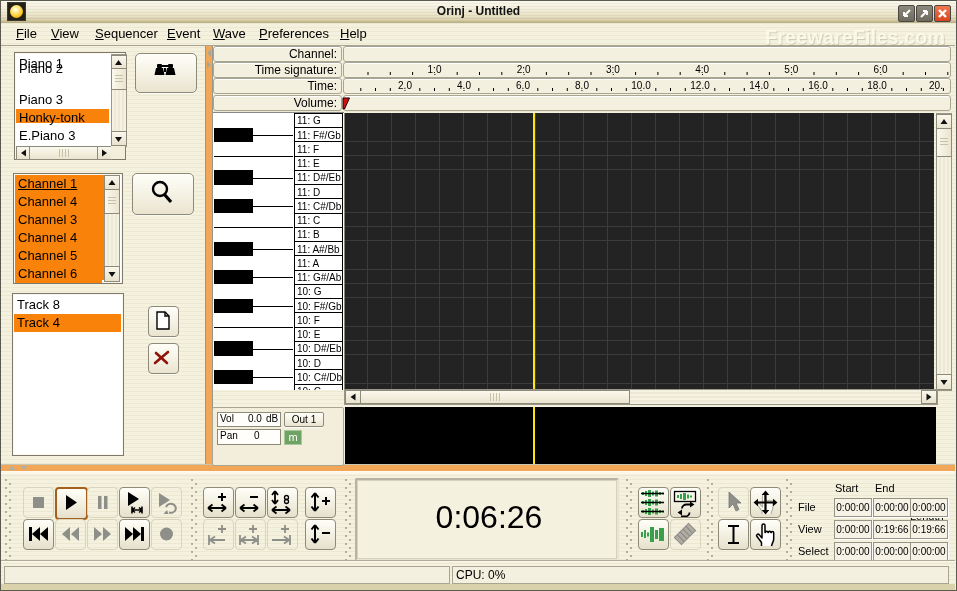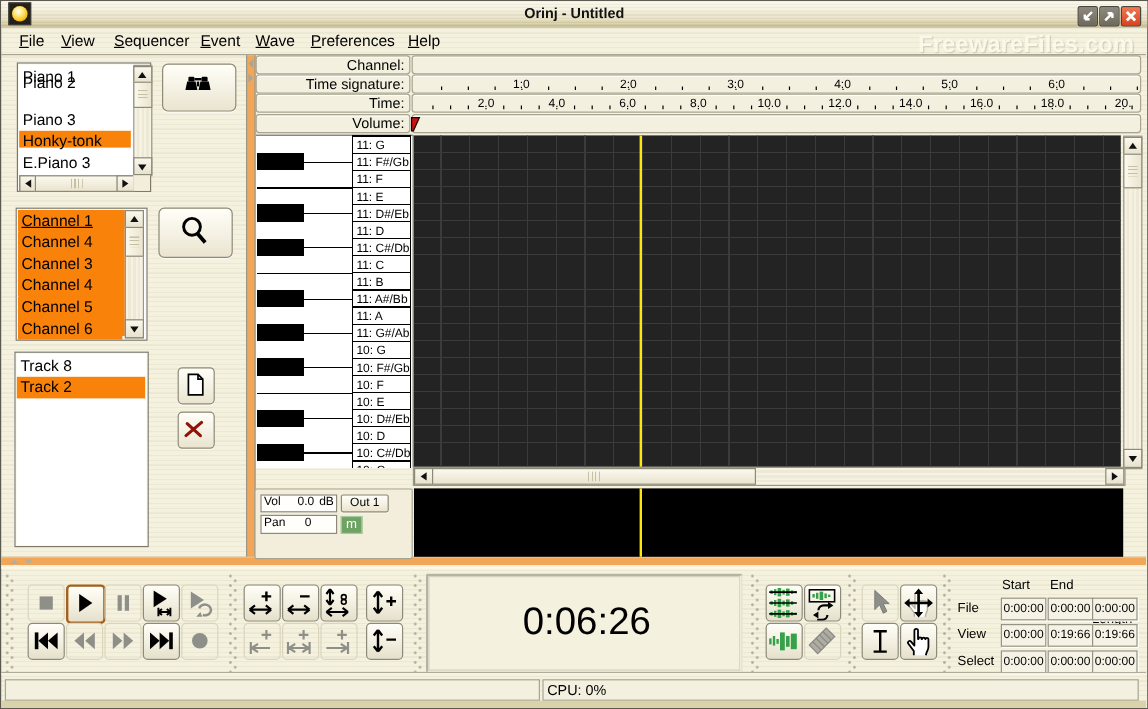--- a/index.html
+++ b/index.html
@@ -169,21 +169,21 @@
 
   <div class="btn" style="left:132px;top:173px;width:60px;height:40px;">
     <svg width="58" height="38" viewBox="0 0 58 38">
       <circle cx="27" cy="15" r="7" fill="none" stroke="#000" stroke-width="2.4"></circle>
       <line x1="31.5" y1="20.5" x2="38" y2="28" stroke="#000" stroke-width="3.2"></line>
     </svg>
   </div>
 
   <div class="listbox" style="left:12px;top:293px;width:110px;height:161px;">
     <div class="li" style="top:2px;width:104px;height:18px;line-height:18px;">Track 8</div>
-    <div class="li sel" style="top:20px;width:104px;height:18px;line-height:18px;">Track 2</div>
+    <div class="li sel" style="top:20px;width:104px;height:18px;line-height:18px;">Track 4</div>
   </div>
 
   <div class="btn" style="left:148px;top:306px;width:29px;height:29px;border-radius:4px;">
     <svg width="27" height="27" viewBox="0 0 27 27">
       <path d="M8 5 h8 l4 4 v13 h-12 z" fill="#fff" stroke="#000" stroke-width="1.4"></path>
       <path d="M16 5 v4 h4" fill="none" stroke="#000" stroke-width="1.4"></path>
     </svg>
   </div>
   <div class="btn" style="left:148px;top:343px;width:29px;height:29px;border-radius:4px;">
     <svg width="27" height="27" viewBox="0 0 27 27">

